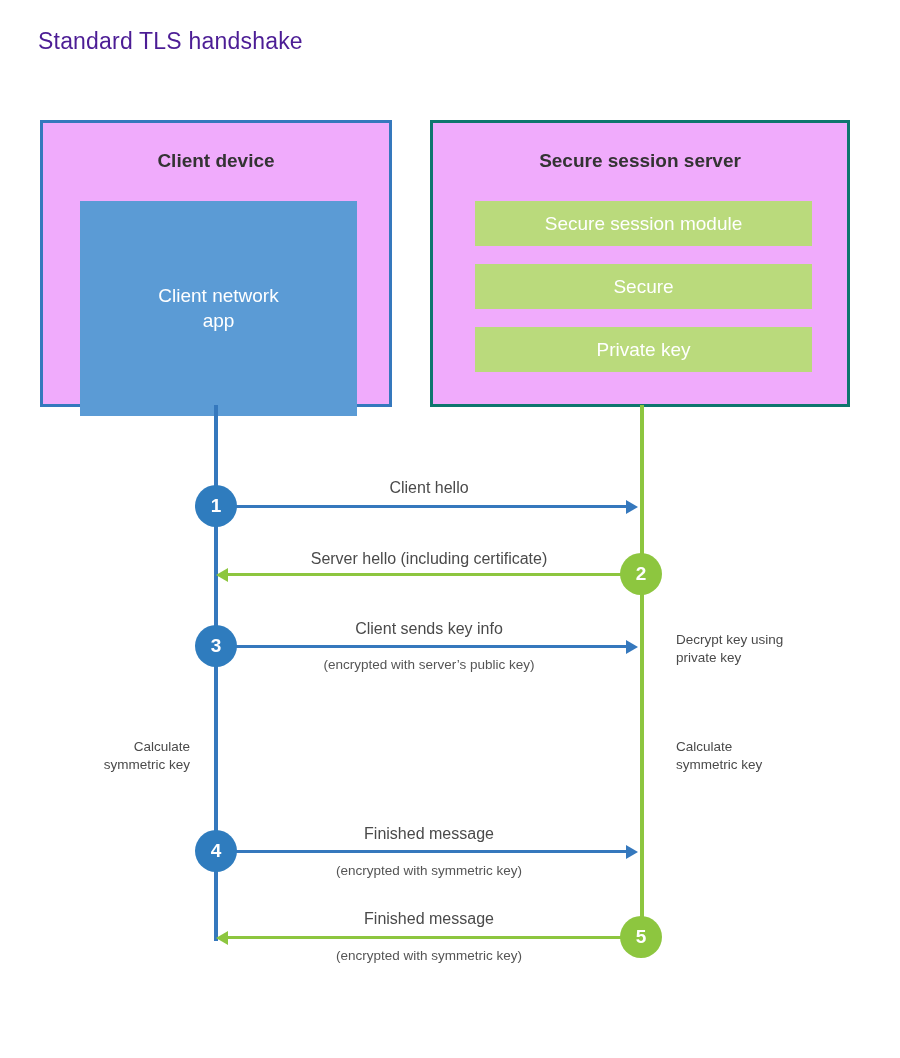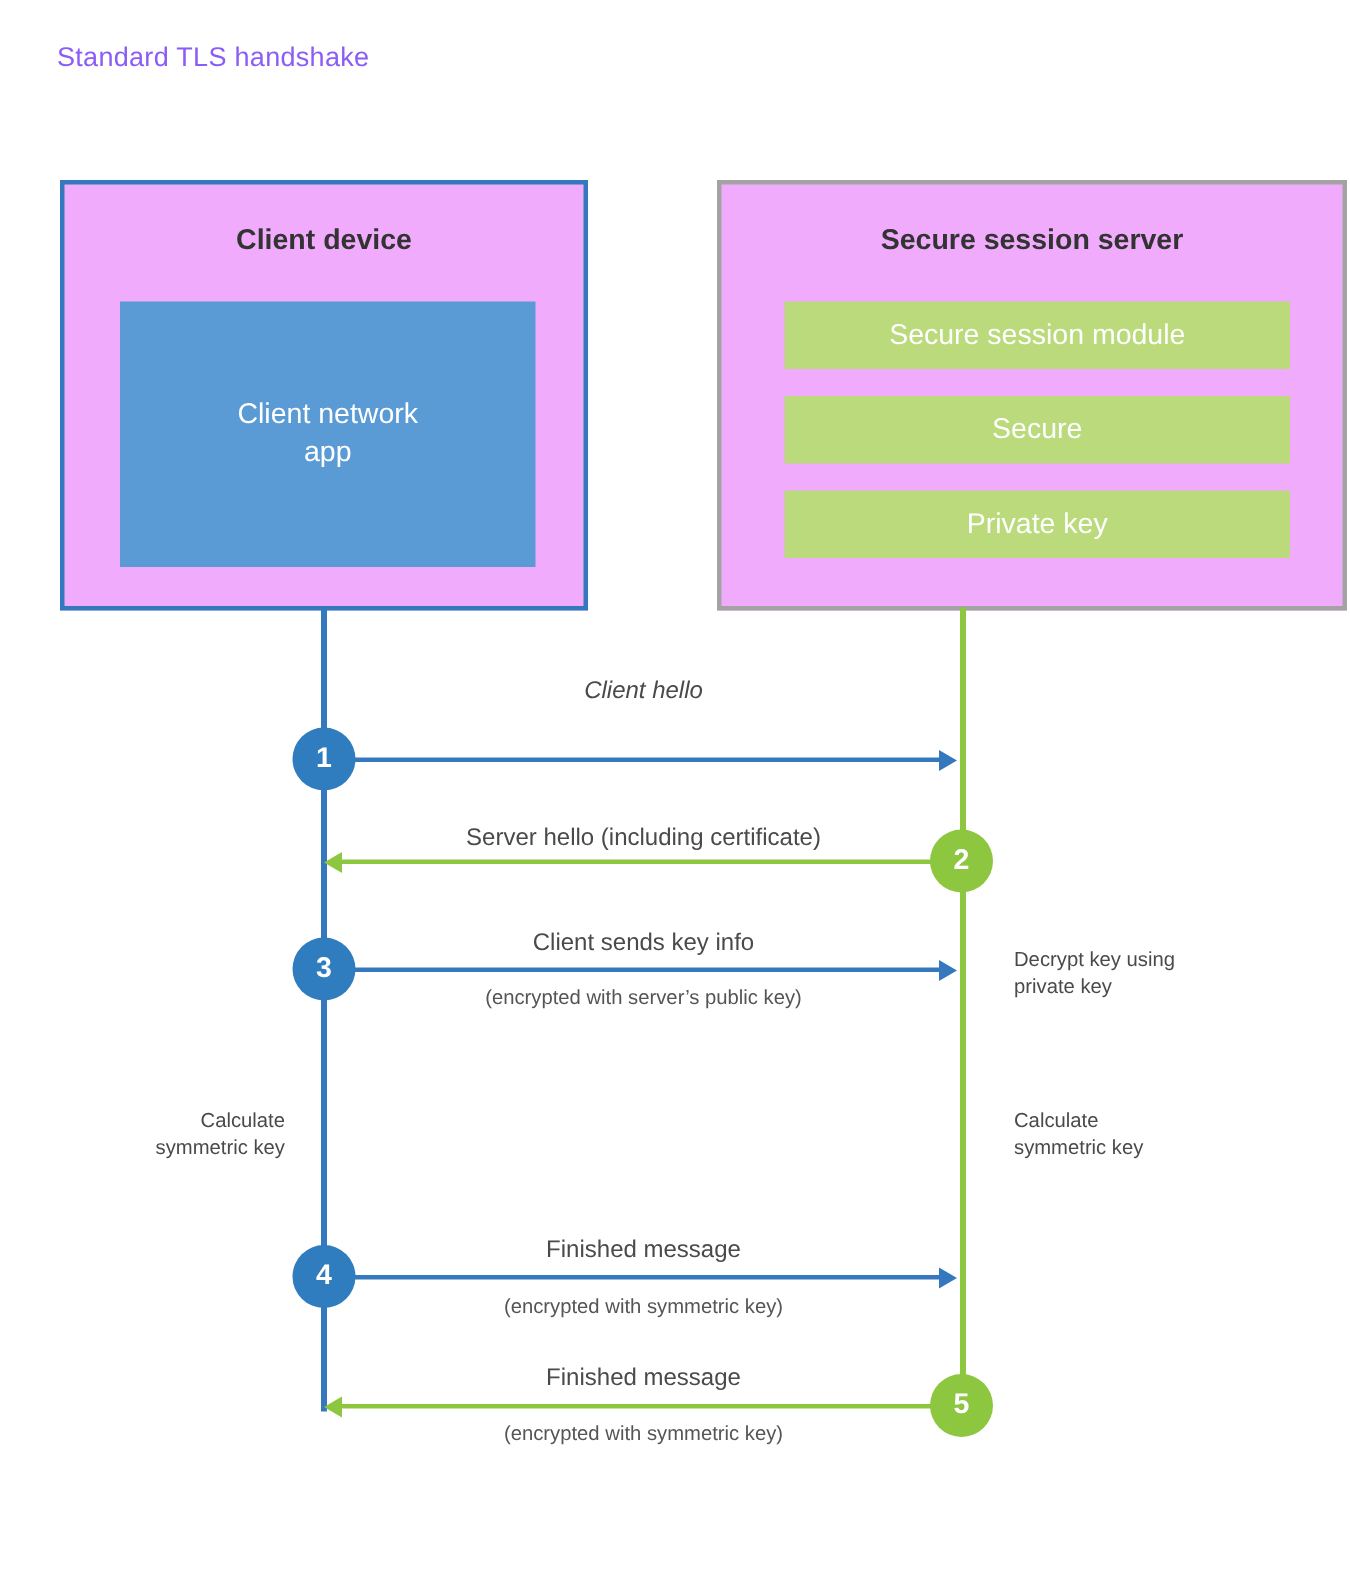--- a/index.html
+++ b/index.html
@@ -21,23 +21,23 @@
     left: 0; top: 0;
     width: 900px;
     height: 1058px;
   }
 
   
   .page-title {
     position: absolute;
     left: 38px;
     top: 28px;
-    font-size: 18px;
+    font-size: 23px;
     font-weight: 300;
-    color: #8b5cf6;
+    color: #4c1d95;
     letter-spacing: 0.2px;
     white-space: nowrap;
   }
 
   
   .party-box {
     position: absolute;
     background: #f0abfc;
     box-sizing: border-box;
   }
@@ -46,22 +46,21 @@
     top: 120px;
     width: 352px;
     height: 287px;
     border: 3px solid #3578bd;
   }
   .party-box.server {
     left: 430px;
     top: 120px;
     width: 420px;
     height: 287px;
-    border: 3px solid #a3a3a3;
-    margin-left: 48px;
+    border: 3px solid #0f766e;
   }
   .party-title {
     position: absolute;
     left: 0;
     right: 0;
     top: 27px;
     text-align: center;
     font-size: 19px;
     font-weight: bold;
     color: #333333;
@@ -76,21 +75,21 @@
     justify-content: center;
     color: #ffffff;
     font-size: 19px;
     font-weight: 400;
     box-sizing: border-box;
   }
   .component-block.client-app {
     left: 37px;
     top: 78px;
     width: 277px;
-    height: 177px;
+    height: 215px;
     background: #5b9bd5;
     line-height: 1.28;
     text-align: center;
     white-space: pre-line;
   }
   .component-block.server-mod {
     left: 42px;
     width: 337px;
     height: 45px;
     background: #bada7c;
@@ -203,21 +202,21 @@
     <div class="component-block server-mod mod-1">Secure</div>
     <div class="component-block server-mod mod-2">Private key</div>
   </div>
 
   <div class="lifeline client"></div>
   <div class="lifeline server"></div>
 
   <div class="arrow-line blue" style="left:216px; top:505px; width:410px;"></div>
   <div class="arrow-head right blue" style="left:626px; top:499.5px;"></div>
   <div class="step-badge blue" style="left:195px; top:485px;">1</div>
-  <div class="msg-label" style="left:216px; top:452px; width:426px;font-style:italic;">Client hello</div>
+  <div class="msg-label" style="left:216px; top:479px; width:426px;">Client hello</div>
 
   <div class="arrow-line green" style="left:228px; top:573px; width:398px;"></div>
   <div class="arrow-head left green" style="left:216px; top:567.5px;"></div>
   <div class="step-badge green" style="left:620px; top:553px;">2</div>
   <div class="msg-label" style="left:216px; top:550px; width:426px;">Server hello (including certificate)</div>
 
   <div class="arrow-line blue" style="left:216px; top:645px; width:410px;"></div>
   <div class="arrow-head right blue" style="left:626px; top:639.5px;"></div>
   <div class="step-badge blue" style="left:195px; top:625px;">3</div>
   <div class="msg-label" style="left:216px; top:620px; width:426px;">Client sends key info</div>

